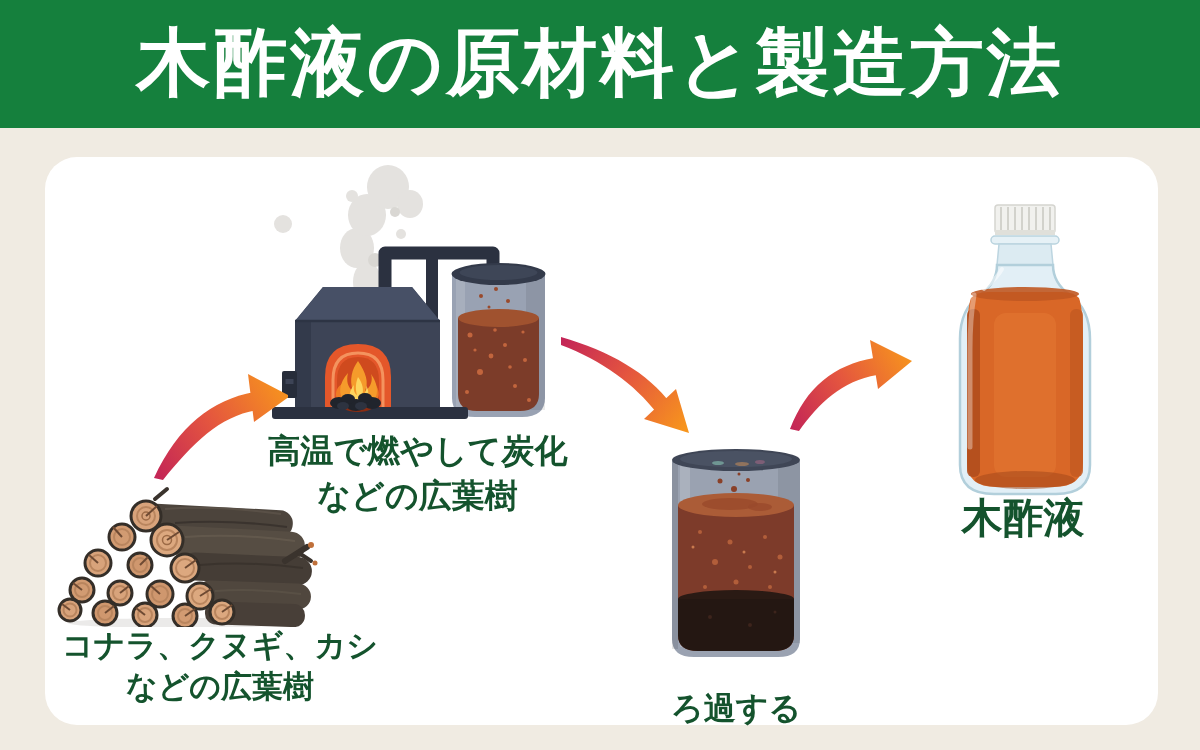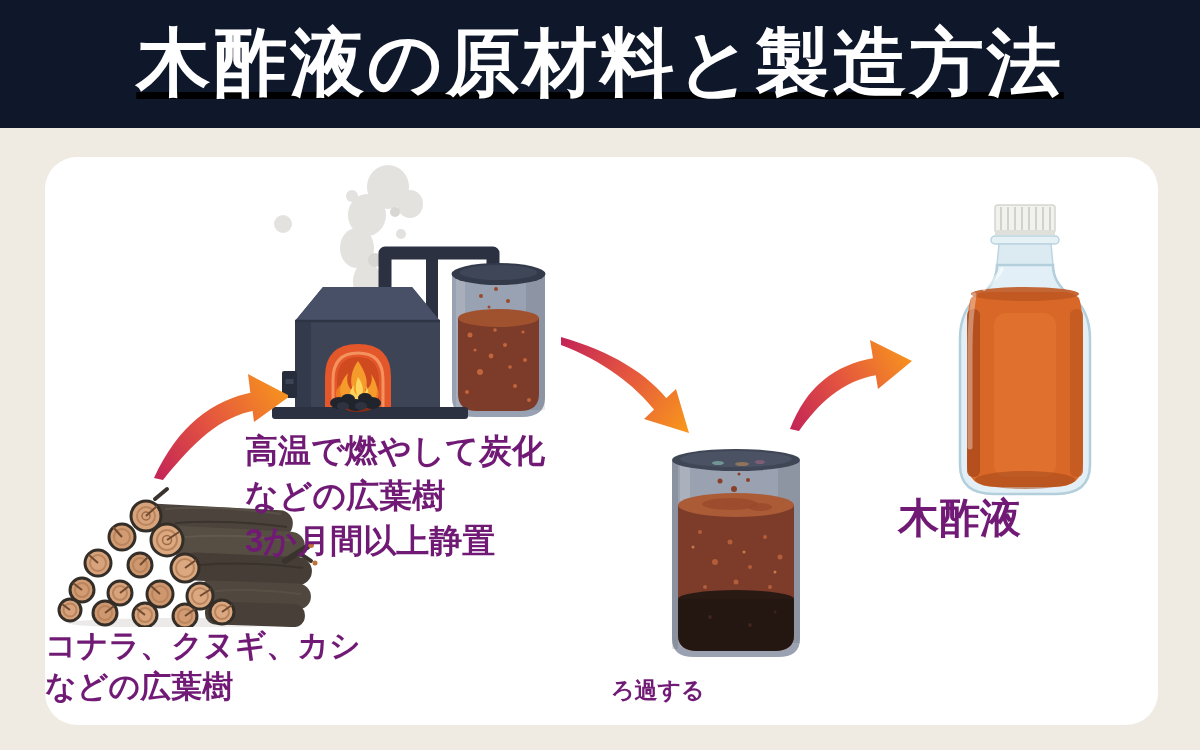--- a/index.html
+++ b/index.html
@@ -4,39 +4,39 @@
 <style>
   * { box-sizing: border-box; }
   html,body { margin:0; padding:0; }
   body {
     width:1200px; height:750px; overflow:hidden; position:relative;
     background:#f0ebe2;
     font-family:"Liberation Sans","DejaVu Sans",sans-serif;
   }
   .header {
     position:absolute; left:0; top:0; width:1200px; height:128px;
-    background:#0f172a; display:flex; align-items:center; justify-content:center;text-decoration:underline;
+    background:#15803d; display:flex; align-items:center; justify-content:center;
   }
   .header h1 {
     margin:0; color:#ffffff; font-size:74px; font-weight:900;
     letter-spacing:3px; white-space:nowrap;
   }
   .card {
     position:absolute; left:45px; top:157px; width:1113px; height:568px;
     background:#ffffff; border-radius:32px;
   }
   .abs { position:absolute; }
   .cap {
-    position:absolute; color:#701a75; font-weight:800; 
+    position:absolute; color:#14532d; font-weight:800; text-align:center;
     white-space:nowrap;
   }
   .cap span { display:block; }
   .cap-kiln  { left:200px; top:271px; width:345px; font-size:33px; line-height:45px; }
   .cap-wood  { left:0px;   top:468px; width:350px; font-size:31px; line-height:41px; }
-  .cap-filter{ left:566px; top:513px; width:250px; font-size:23px; line-height:40px; }
+  .cap-filter{ left:566px; top:531px; width:250px; font-size:32px; line-height:40px; }
   .cap-bottle{ left:853px; top:338px; width:250px; font-size:41px; font-weight:900; line-height:46px; }
 </style>
 </head>
 <body>
 
 <div class="header">
   <h1>木酢液の原材料と製造方法</h1>
 </div>
 
 <div class="card">
@@ -331,21 +331,20 @@
           <stop offset="0.5" stop-color="#e4553f"></stop>
           <stop offset="1" stop-color="#f7951d"></stop>
       </linearGradient>
     </defs>
     <path d="M4,104 C20,62 48,40 88,33 L91,50 C56,56 33,78 13,106 Z M84,15 L126,36 L92,64 Z" fill="url(#g3)"></path>
   </svg>
 
   <div class="cap cap-kiln">
     <span>高温で燃やして炭化</span>
     <span>などの広葉樹</span>
-    <span>3か月間以上静置</span>
   </div>
 
   <div class="cap cap-wood">
     <span>コナラ、クヌギ、カシ</span>
     <span>などの広葉樹</span>
   </div>
 
   <div class="cap cap-filter">
     <span>ろ過する</span>
   </div>

